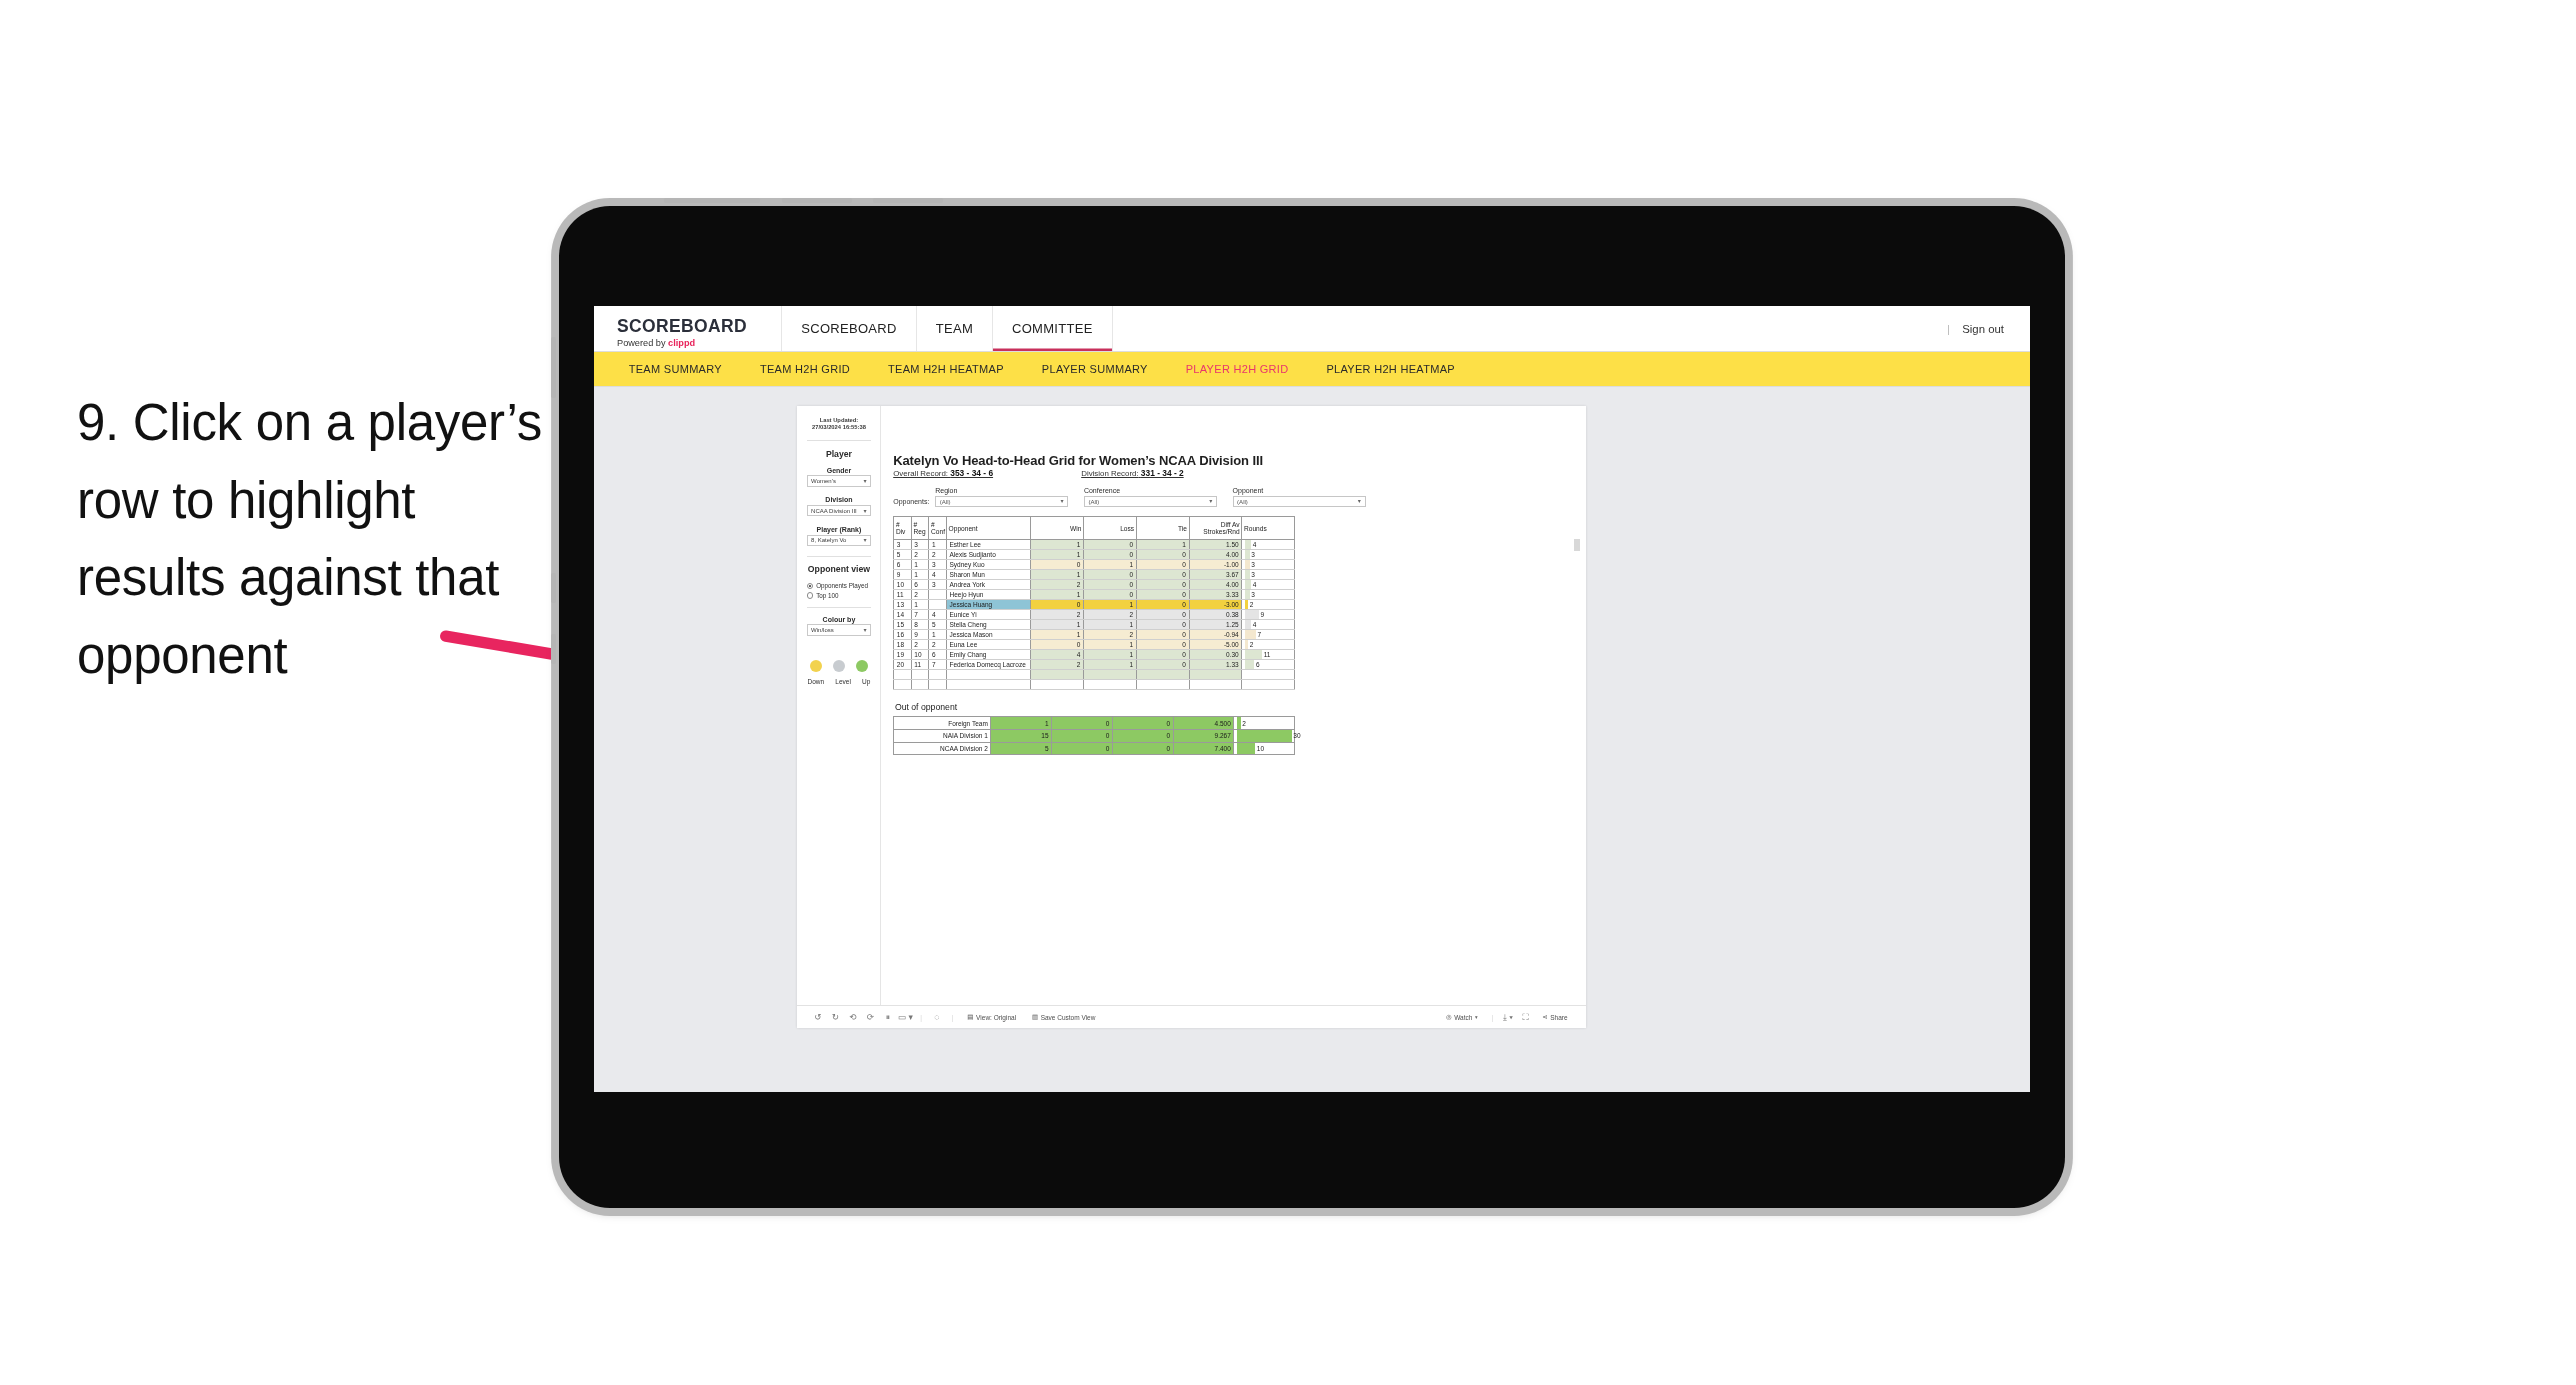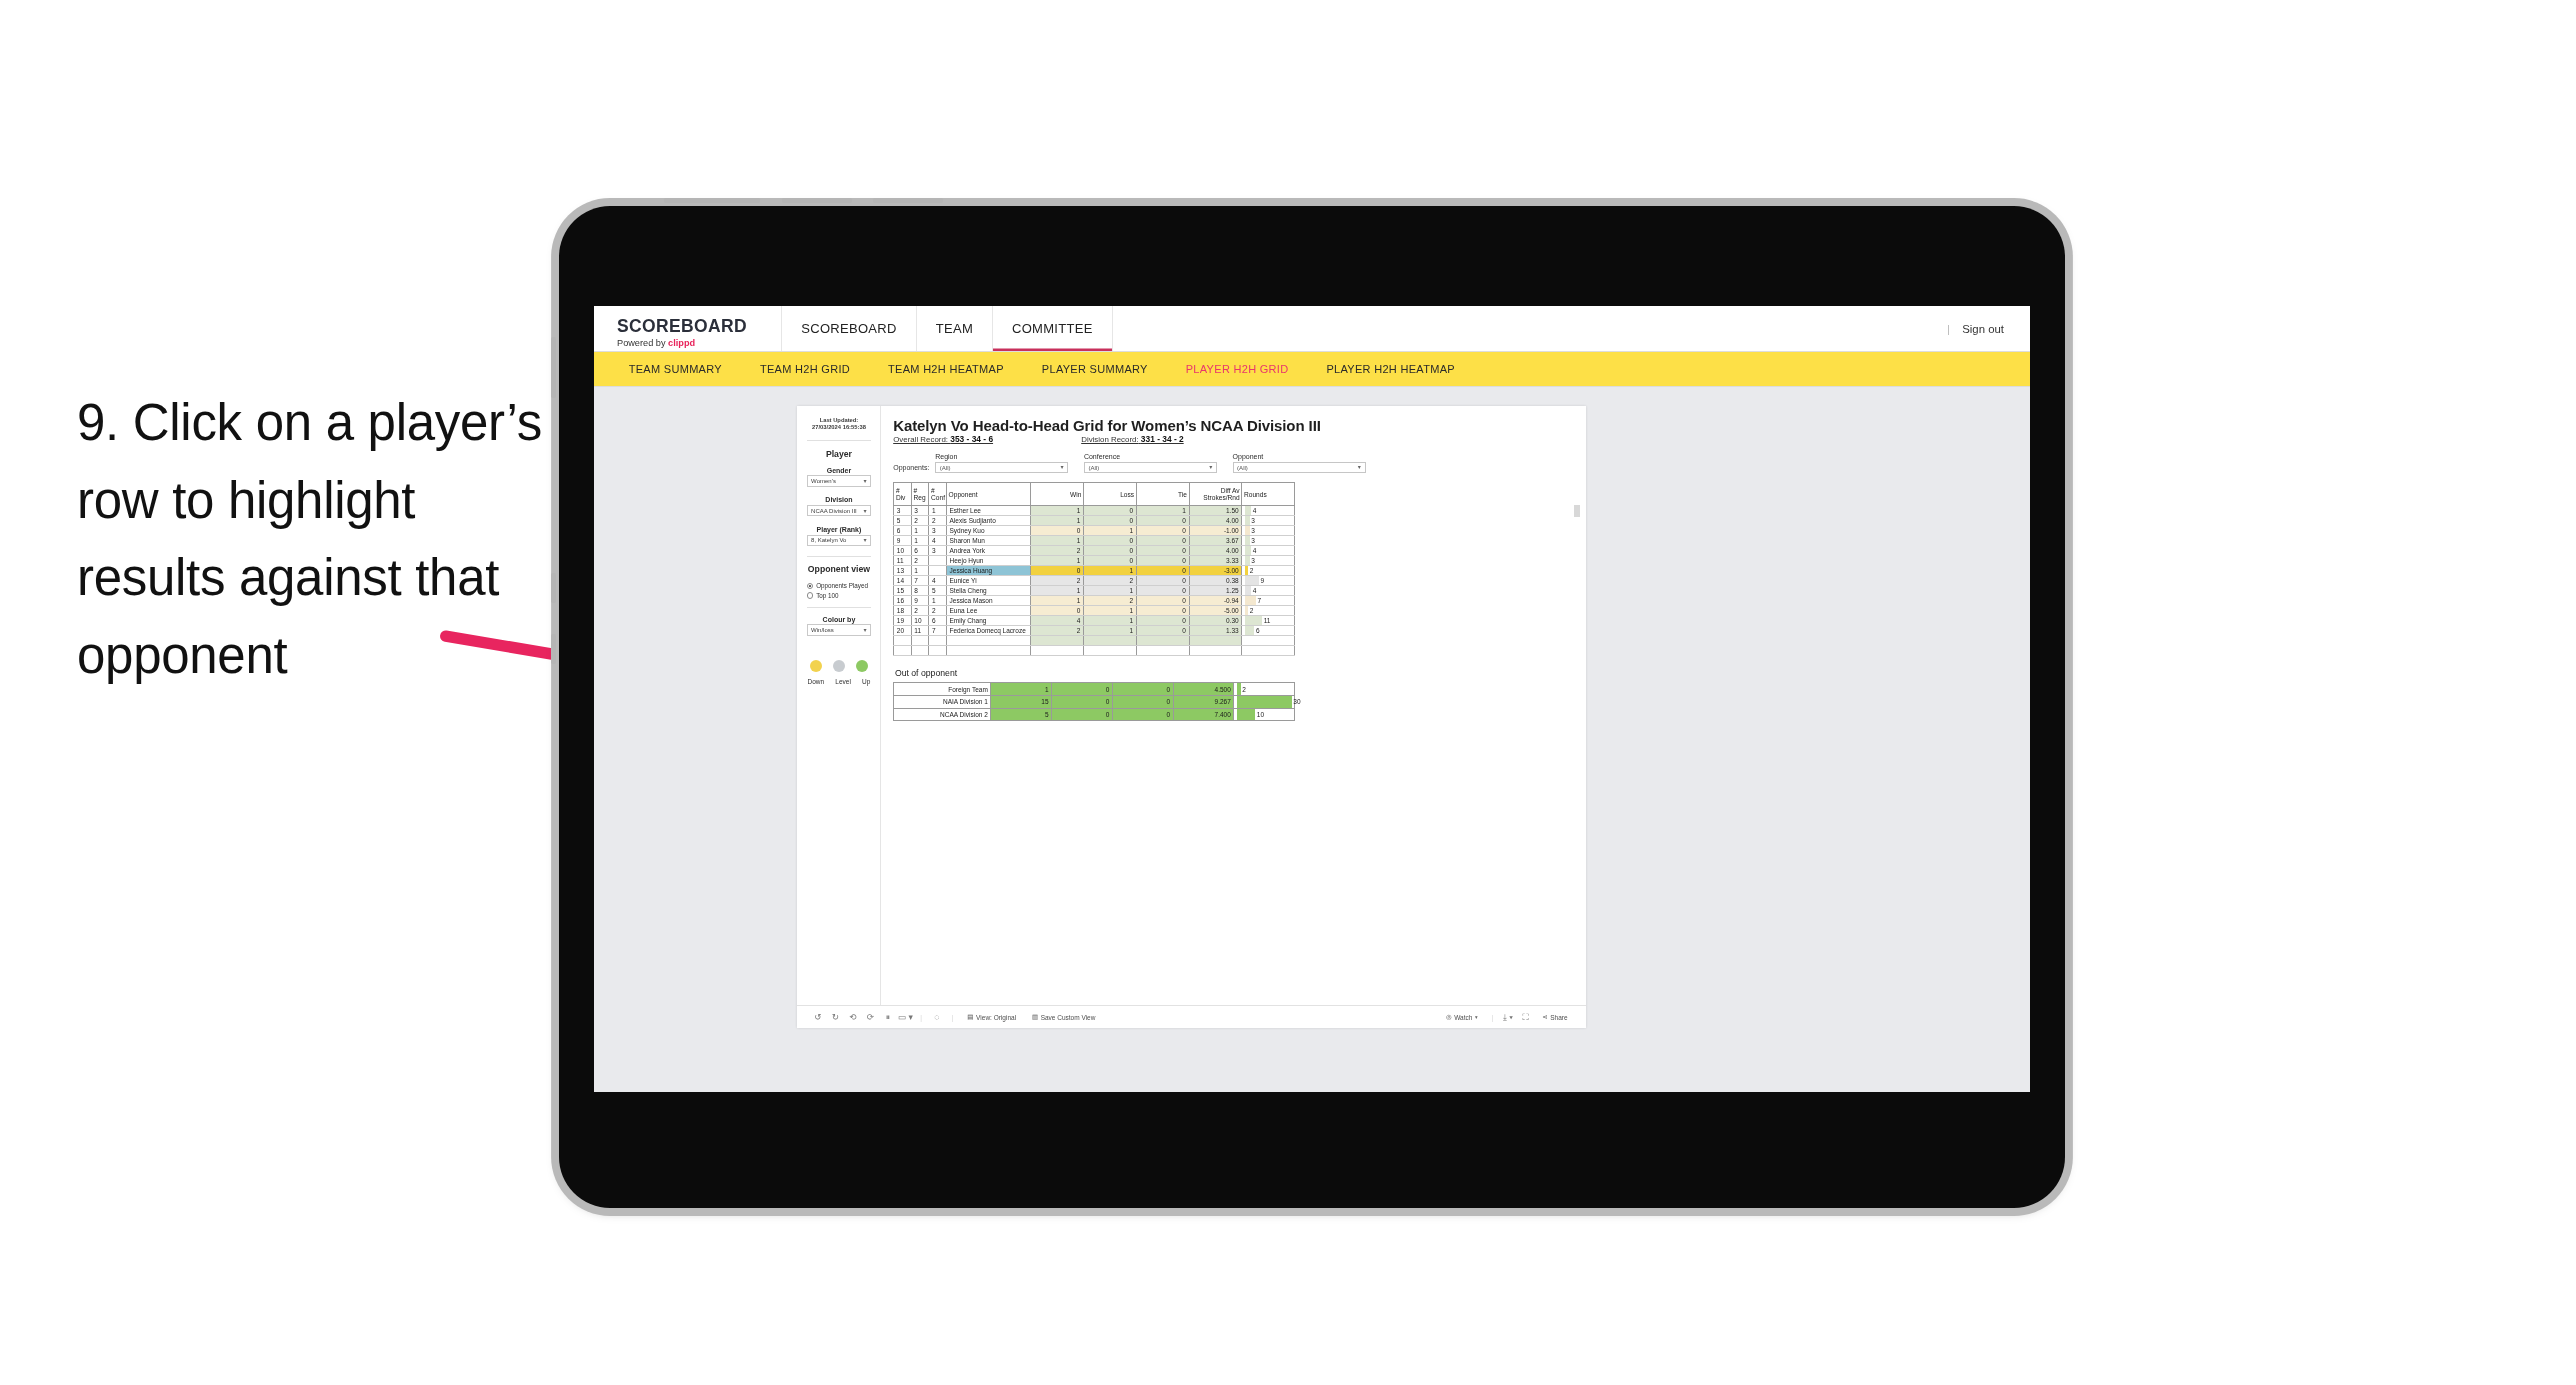--- a/index.html
+++ b/index.html
@@ -104,21 +104,21 @@
   .radio-row { display:flex; align-items:center; gap:3.5px; margin-bottom:2.6px; font-size:6.3px; color:#2f2f2f; cursor:pointer;}
   .radio { width:6.1px; height:6.1px; border:0.9px solid #8a8a8a; border-radius:50%; position:relative; background:#fff;}
   .radio.on::after { content:""; position:absolute; inset:1.2px; border-radius:50%; background:#4a4a4a; }
   .legend-dots { display:flex; justify-content:space-between; margin-top:24.5px; padding:0 3.5px; }
   .ldot { width:12.2px; height:12.2px; border-radius:50%; }
   .legend-labels { display:flex; justify-content:space-between; margin-top:5.2px; padding:0 0.9px;
                    font-size:6.5px; color:#2f2f2f; }
 
   
   #grid-area { flex:1; padding: 11.4px 14px 0 12.2px; overflow:hidden; position:relative; }
-  .title { font-size:15px; font-weight:600; color:#1f1f1f; letter-spacing:-0.1px; }
+  .title { font-size:13px; font-weight:600; color:#1f1f1f; letter-spacing:-0.1px;margin-top:36px; }
   .records { display:flex; margin-top:0; font-size:7.9px; color:#333;text-decoration:underline; }
   .rec1 { width:188px; }
   .rec b, .recb { font-weight:700; color:#111; font-size:8.4px; }
 
   .filters { display:flex; margin-top:8.7px; align-items:flex-end; }
   .filt-lbl { font-size:7px; color:#333; width:42px; padding-bottom:1.7px;}
   .filt-col { width:133px; margin-right:15.7px; }
   .filt-col .fl { font-size:7px; color:#2b2b2b; margin-bottom:1.7px; }
   .filt-dd { height:11.4px; border:0.9px solid #c6c6c6; background:#fff; display:flex;
              align-items:center; justify-content:space-between; padding:0 2.6px 0 3.5px;

